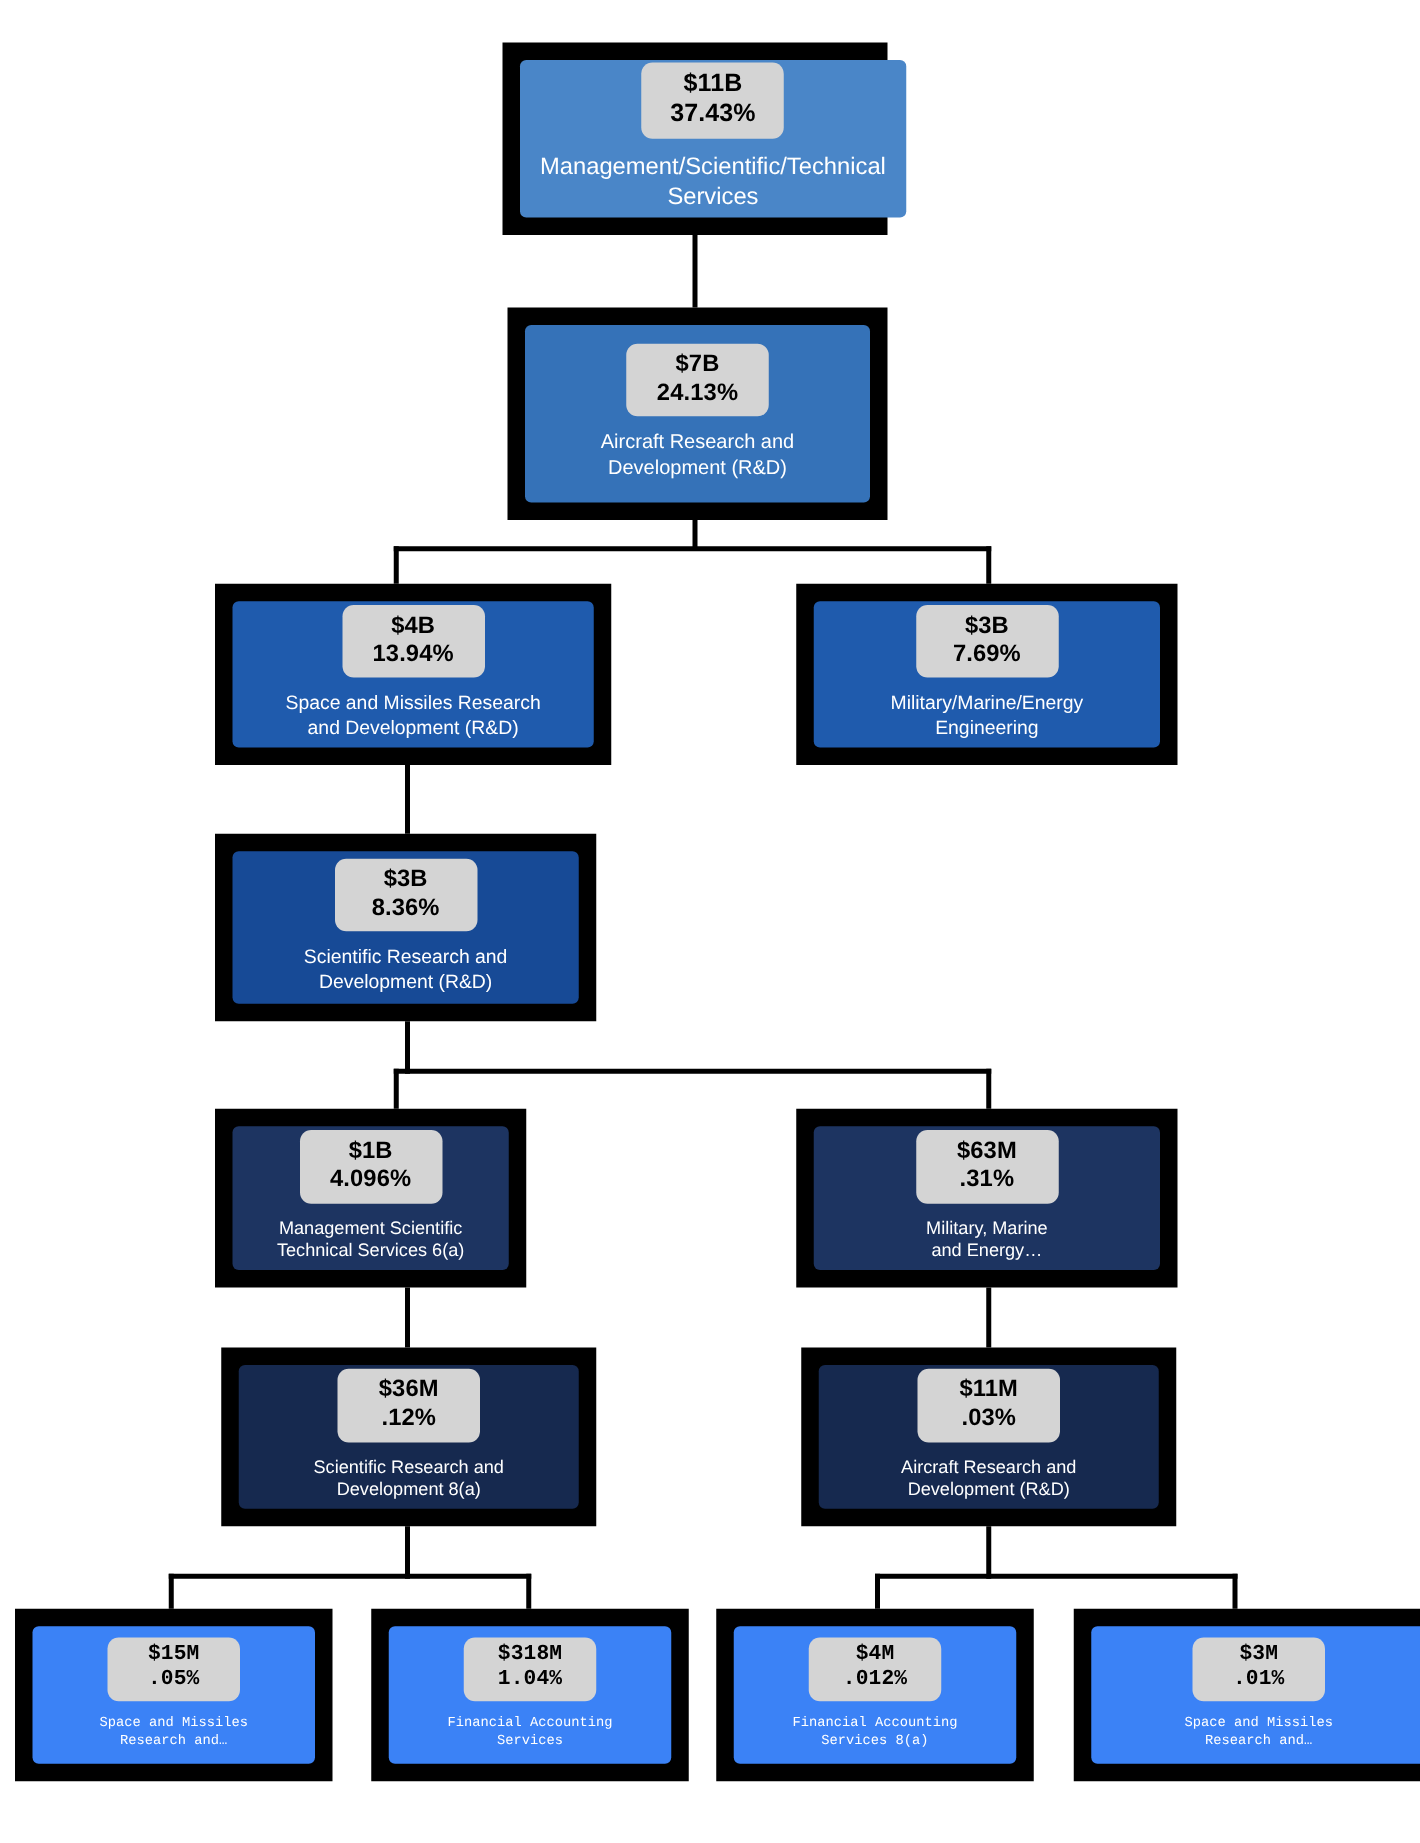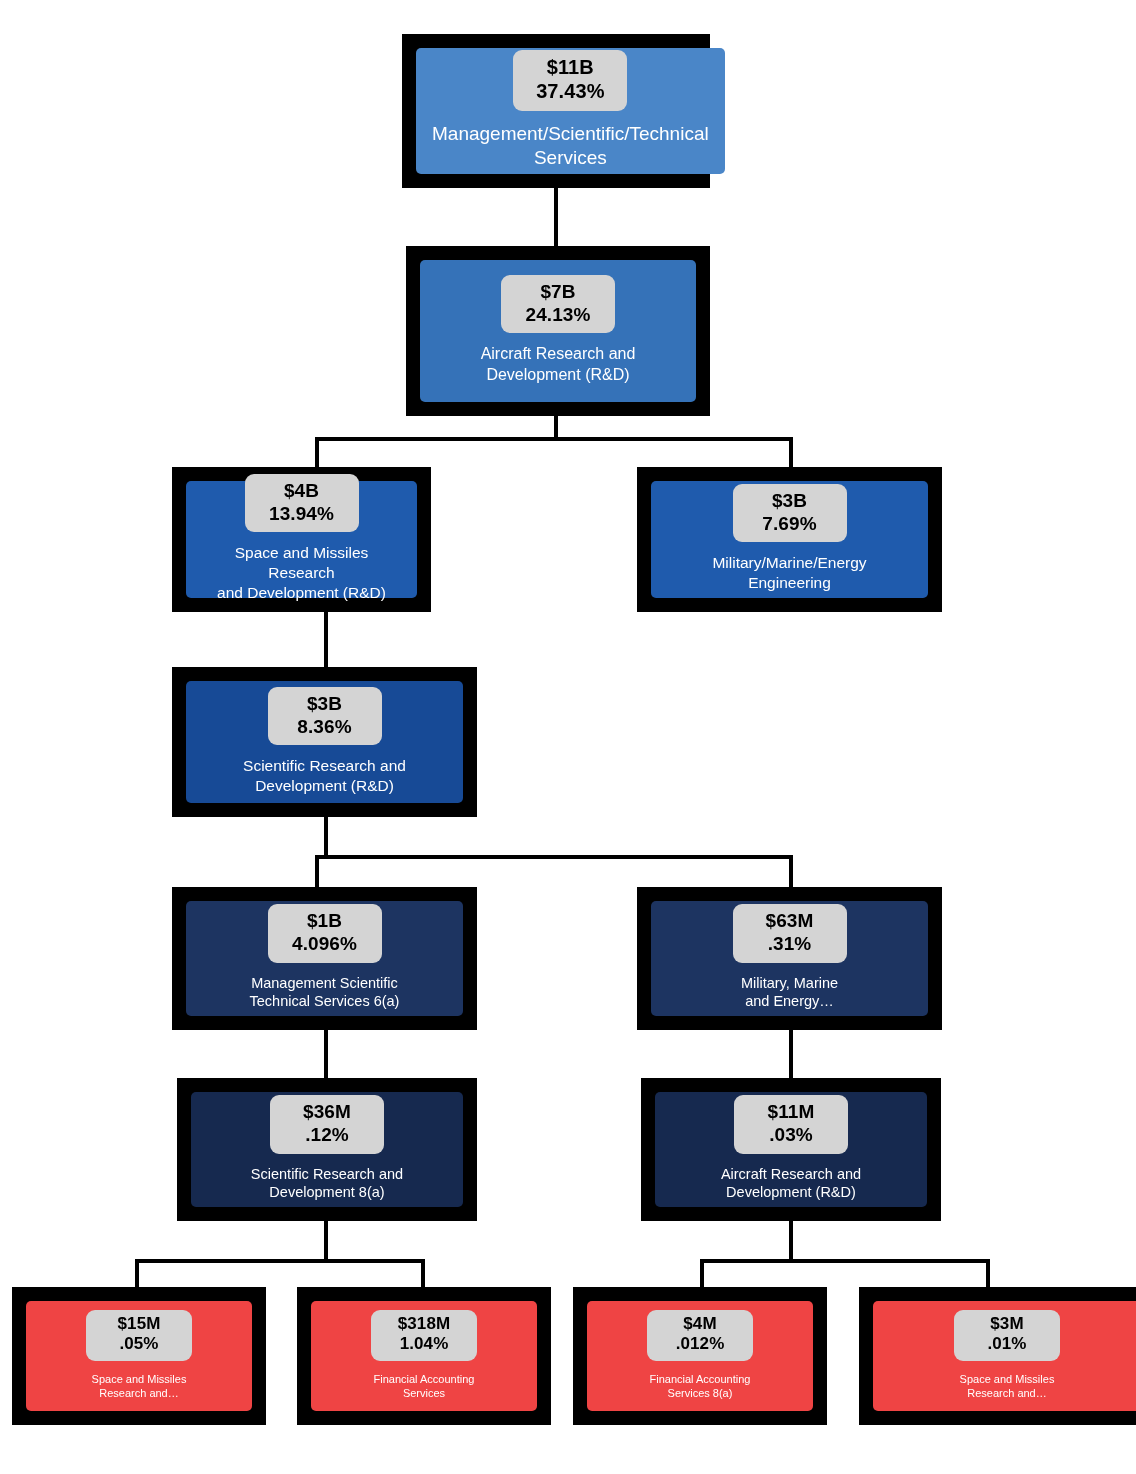--- a/index.html
+++ b/index.html
@@ -44,21 +44,21 @@
     padding: 10px 10px 12px 10px;
   }
 
   
   .lvl1 .node-card { background: #4a86c8; }
   .lvl2 .node-card { background: #3572b8; }
   .lvl3 .node-card { background: #1f5bad; }
   .lvl4 .node-card { background: #174a96; }
   .lvl5 .node-card { background: #1d3461; }
   .lvl6 .node-card { background: #16294f; }
-  .lvl7 .node-card { background: #ef4444; }
+  .lvl7 .node-card { background: #3b82f6; font-family: Liberation Mono, monospace; }
 
   
   .chip {
     background: #d4d4d4;
     border-radius: 9px;
     padding: 5px 20px 7px 20px;
     text-align: center;
     color: #000000;
     line-height: 1.22;
     margin-bottom: 11px;
@@ -145,21 +145,21 @@
     <div class="node-card">
       <div class="chip">
         <span class="amount">$7B</span>
         <span class="pct">24.13%</span>
       </div>
       <div class="label">Aircraft Research and
 Development (R&amp;D)</div>
     </div>
   </div>
 
-  <div class="node lvl3" style="left:172px; top:467px; width:259px; height:145px;">
+  <div class="node lvl3" style="left:172px; top:467px; width:317px; height:145px;">
     <div class="node-card">
       <div class="chip">
         <span class="amount">$4B</span>
         <span class="pct">13.94%</span>
       </div>
       <div class="label">Space and Missiles Research
 and Development (R&amp;D)</div>
     </div>
   </div>
 
@@ -178,21 +178,21 @@
     <div class="node-card">
       <div class="chip">
         <span class="amount">$3B</span>
         <span class="pct">8.36%</span>
       </div>
       <div class="label">Scientific Research and
 Development (R&amp;D)</div>
     </div>
   </div>
 
-  <div class="node lvl5" style="left:172px; top:887px; width:305px; height:143px;">
+  <div class="node lvl5" style="left:172px; top:887px; width:249px; height:143px;">
     <div class="node-card">
       <div class="chip">
         <span class="amount">$1B</span>
         <span class="pct">4.096%</span>
       </div>
       <div class="label">Management Scientific
 Technical Services 6(a)</div>
     </div>
   </div>
 

